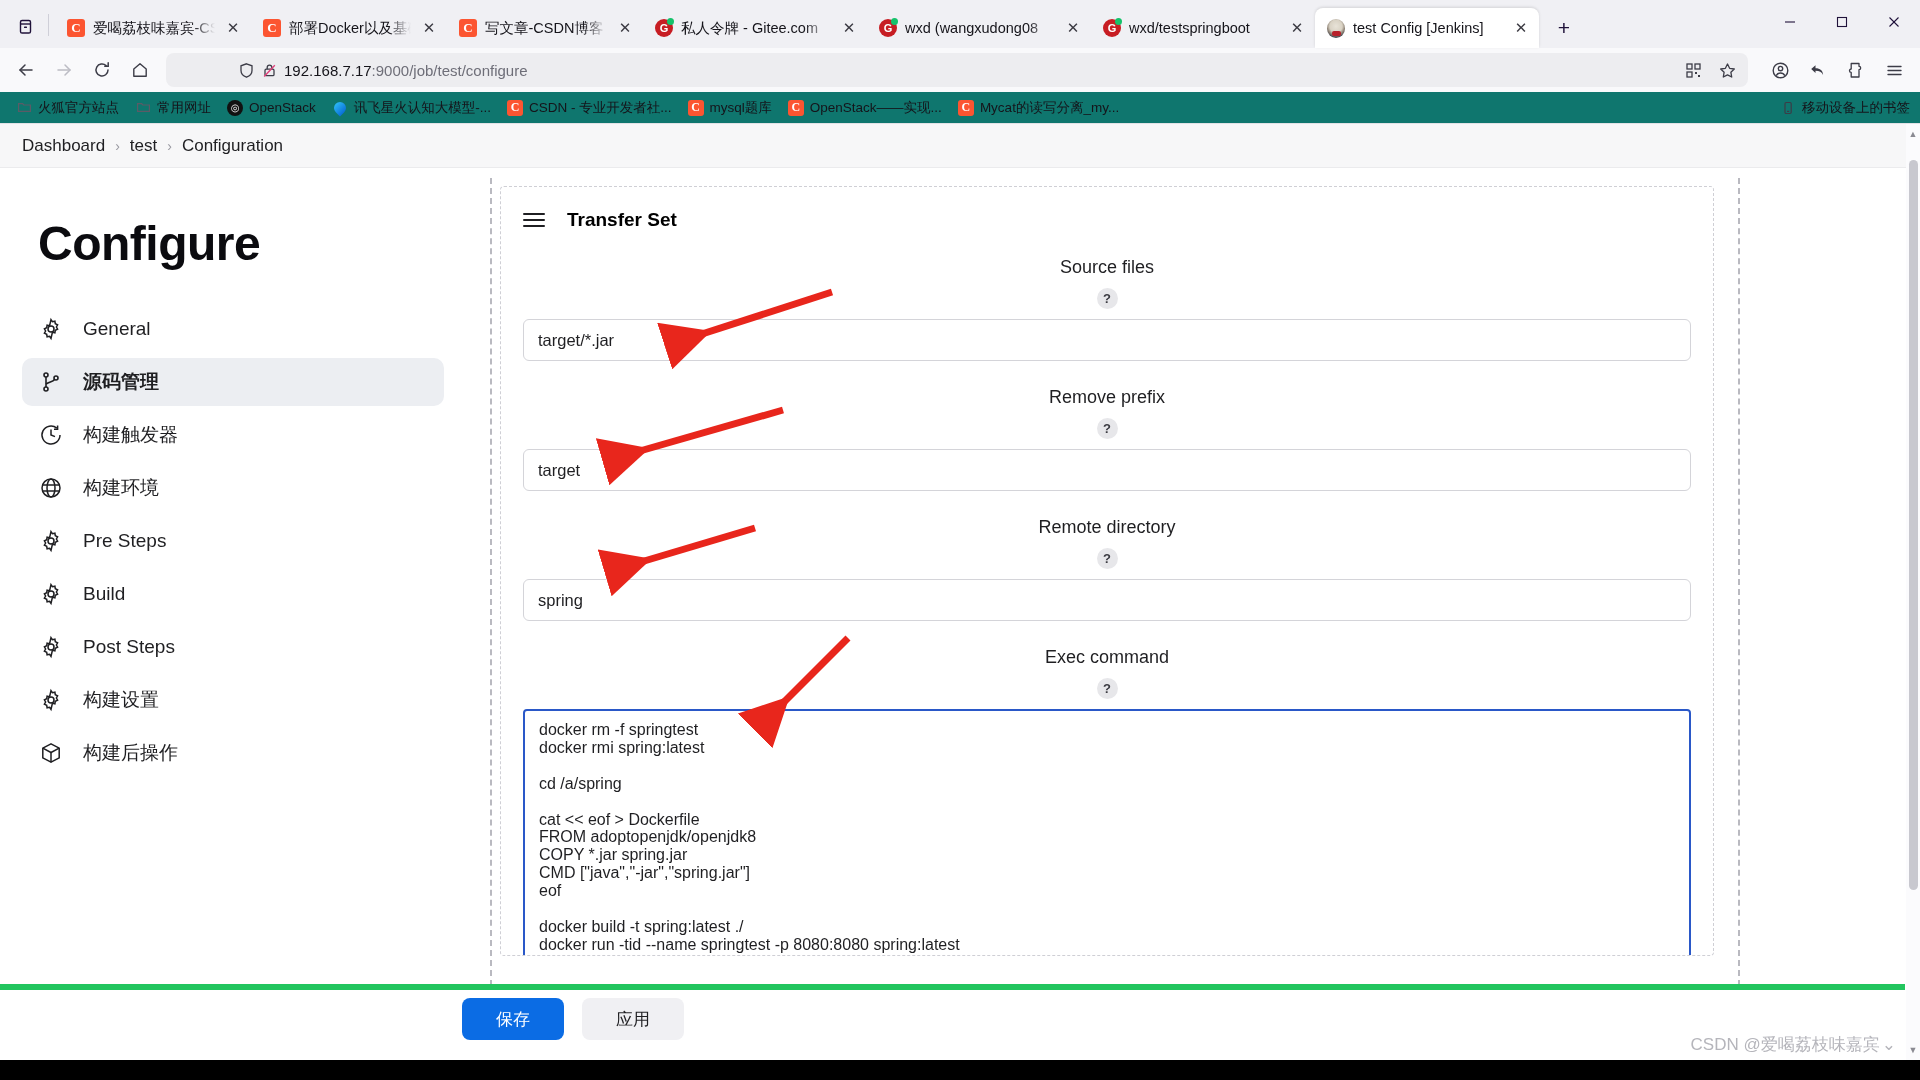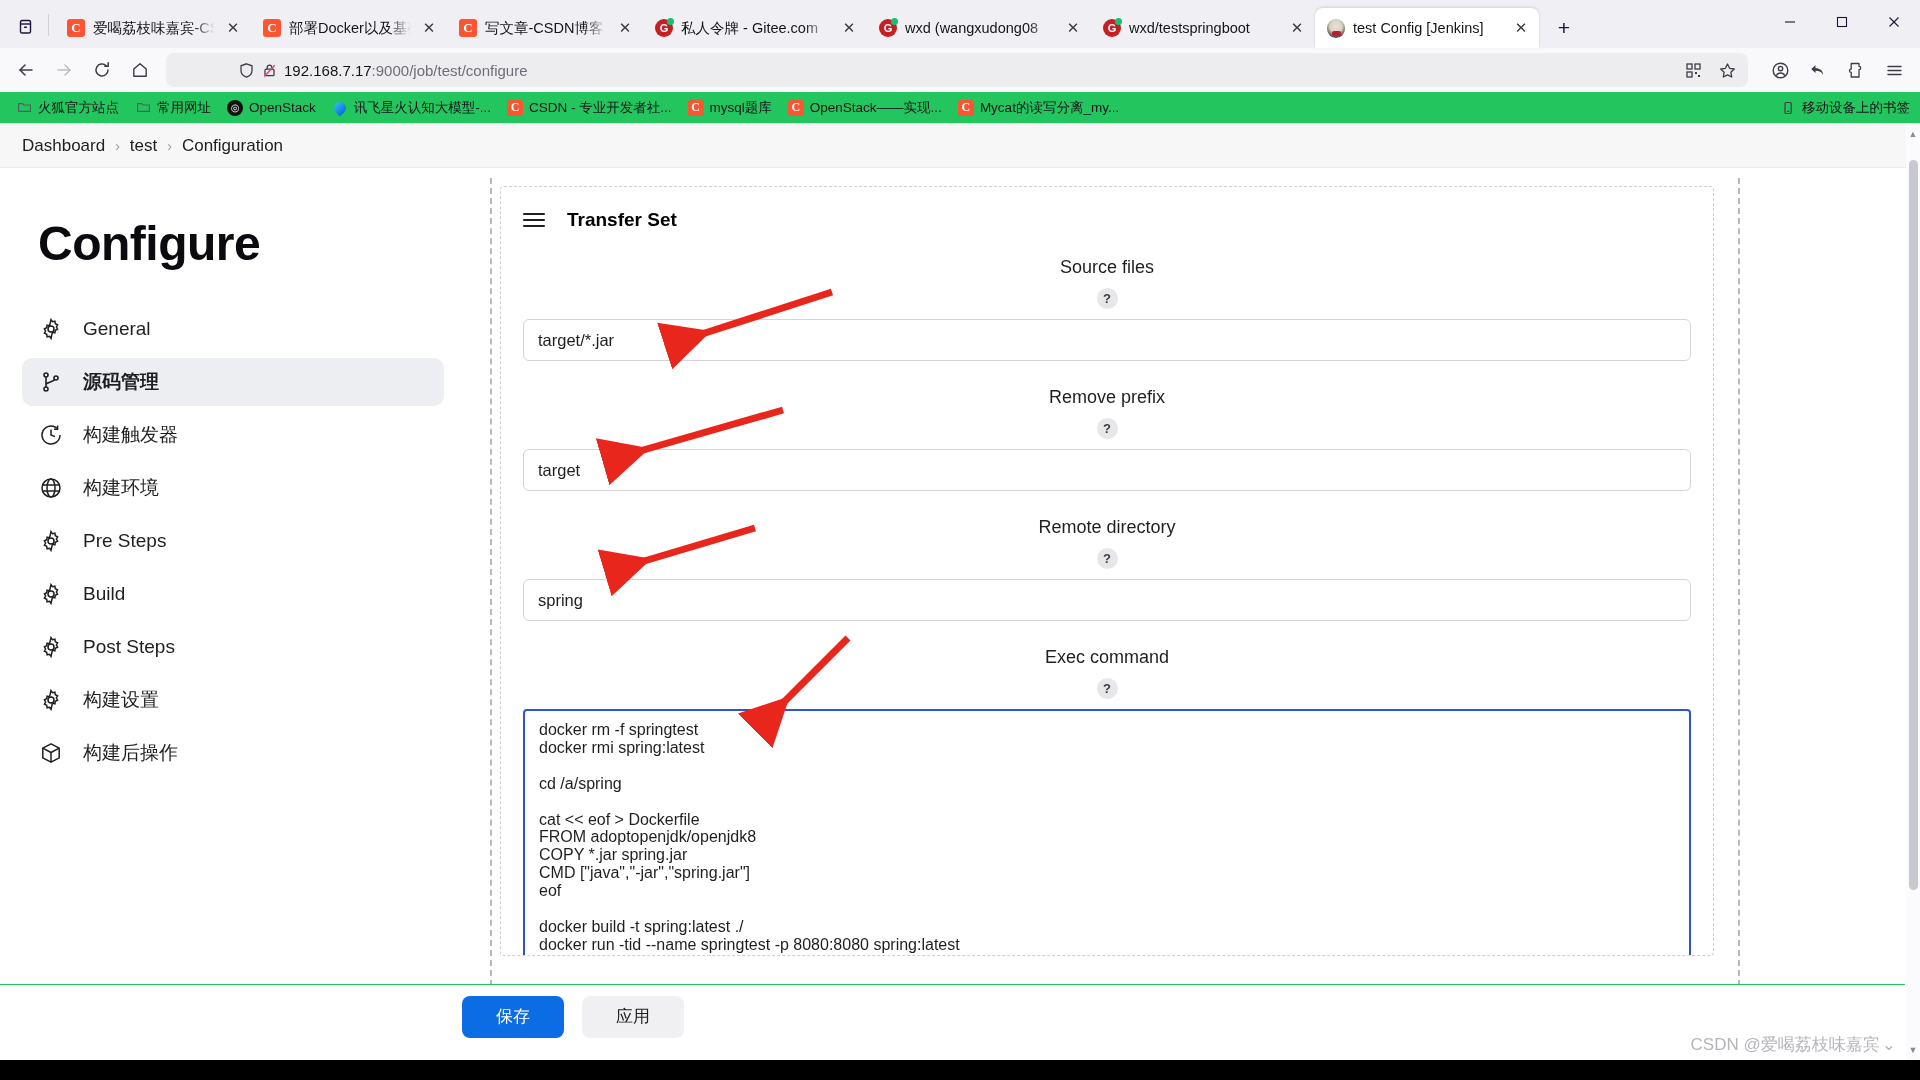--- a/index.html
+++ b/index.html
@@ -74,21 +74,21 @@
     display: flex; align-items: center; padding: 0 8px; gap: 6px; position: relative;
   }
   .urlbar .url-text { font-size: 15px; color: #15141a; flex: 1 1 auto; text-align:left; margin-left: 260px;}
   .urlbar .url-text .dim { color:#6e6e78; }
   .url-right { position:absolute; right:6px; top:2px; display:flex; gap:4px; }
   .url-icon { width:30px;height:30px;display:flex;align-items:center;justify-content:center;color:#3c3c47;}
 
   .toolbar-right { display:flex; align-items:center; gap:2px; padding-left:6px;}
   .tbicon { width:36px;height:34px;display:flex;align-items:center;justify-content:center;color:#3c3c47;}
 
-  .bookmarks { height: 32px; background:#22c55e; display:flex; align-items:center; padding: 0 10px; gap: 4px; font-size: 13.5px; color:#15141a; border-bottom:1px solid #e2e2e6;}
+  .bookmarks { height: 32px; background:#0f766e; display:flex; align-items:center; padding: 0 10px; gap: 4px; font-size: 13.5px; color:#15141a; border-bottom:1px solid #e2e2e6;}
   .bm { display:flex; align-items:center; gap:6px; padding: 3px 6px; border-radius:4px; white-space:nowrap; max-width:200px; overflow:hidden;}
   .bm-ico { width:16px;height:16px;flex:0 0 16px;display:flex;align-items:center;justify-content:center;font-size:11px;}
   .bm-folder { color:#5b5b66; }
   .bm-csdn { background:#fc5531;border-radius:3px;color:#fff;font-weight:bold;font-family:"Liberation Serif",serif;font-size:12px;}
   .bm-alchat { background:#111; border-radius:50%; color:#fff; font-size:10px;}
   .bm-spark { background: linear-gradient(180deg,#2bb7f5,#0a6fd8); border-radius:50% 50% 50% 0; transform:rotate(-45deg); }
   .bookmarks-right { margin-left:auto; display:flex; align-items:center; gap:6px; color:#15141a;}
 
   
   .page { position:absolute; left:0; top:124px; width:1920px; height:956px; background:#fff; overflow:hidden;}
@@ -146,21 +146,21 @@
   .exec-wrap { position:relative; }
   .exec-grip { position:absolute; right:6px; bottom:5px; width:12px; height:12px; opacity:.55;}
   .exec-grip i{position:absolute;right:0;background:#6a6a72;height:1px;}
   .exec-grip i:nth-child(1){bottom:1px;width:11px;}
   .exec-grip i:nth-child(2){bottom:4px;width:8px;}
   .exec-grip i:nth-child(3){bottom:7px;width:5px;}
 
   
   .jfooter {
     position:absolute; left:0; bottom: 32px; width: 1905px; height: 64px;
-    background:#fff; border-top:1px solid #22c55e;
+    background:#fff; border-top:6px solid #22c55e;
     display:flex; align-items:center; gap: 18px; padding-left: 462px;
   }
   .btn-primary {
     background:#0b6ce4; color:#fff; border:none; border-radius: 8px;
     height: 42px; padding: 0 34px; font-size: 17px; cursor:pointer;
     font-family:"Liberation Sans", sans-serif;
   }
   .btn-secondary {
     background:#f0f0f3; color:#1f1f22; border:none; border-radius: 8px;
     height: 42px; padding: 0 34px; font-size: 17px; cursor:pointer;

